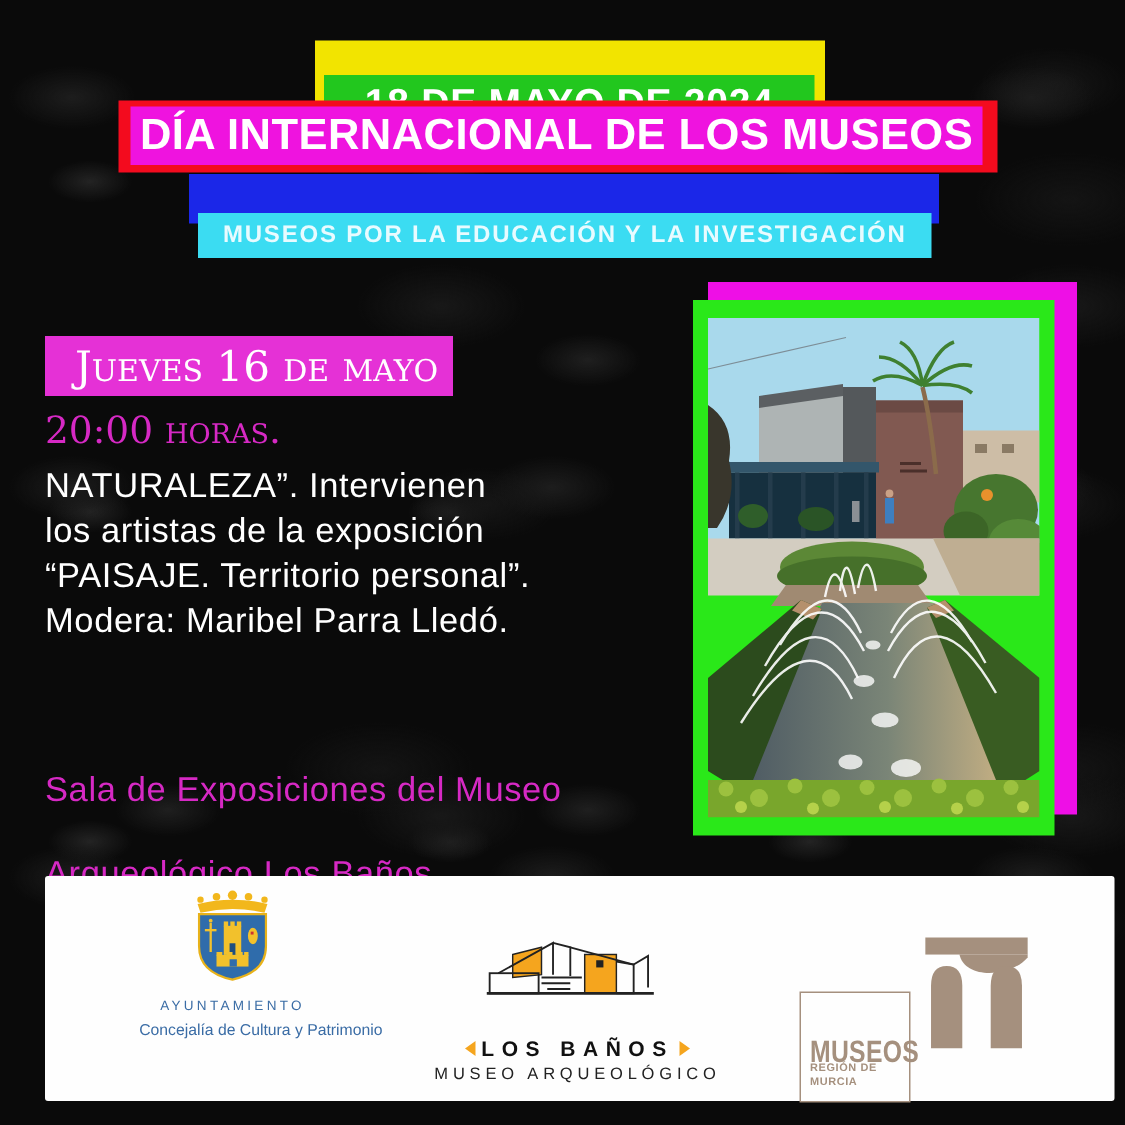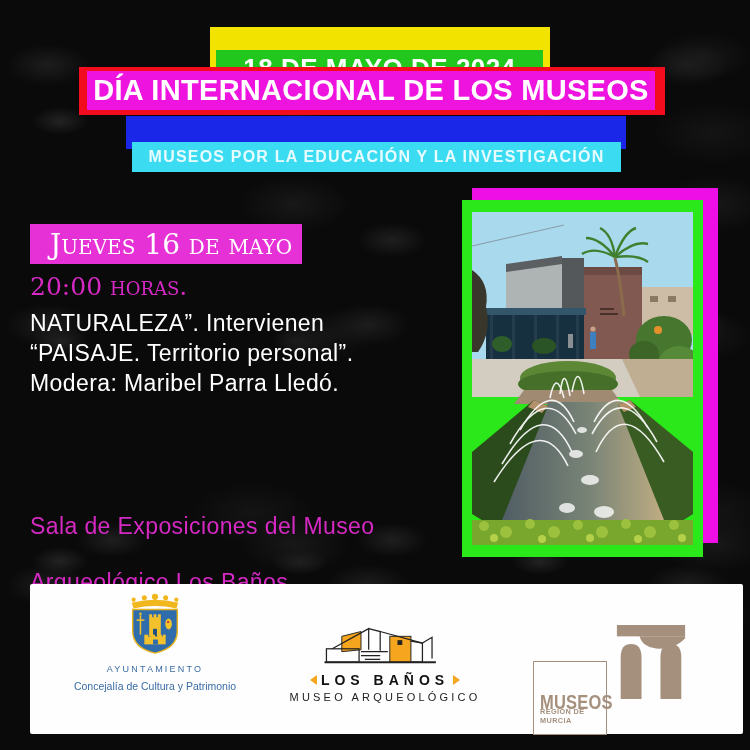--- a/index.html
+++ b/index.html
@@ -40,23 +40,23 @@
   .photo-shadow{left:472px;top:188px;width:246px;height:355px;background:#ee0fe6;}
   .photo-frame{left:462px;top:200px;width:241px;height:357px;background:#2ae819;
     display:flex;align-items:center;justify-content:center;}
   .photo-frame svg{display:block;}
   
   .footer{left:30px;top:584px;width:693px;height:150px;background:#fefefe;border-radius:2px;padding-left:20px;}
   .logo-alhama{position:absolute;left:25px;top:8px;width:200px;text-align:center;color:#3a6ca5;}
   .alhama-org{font-size:9px;letter-spacing:2.2px;margin-top:4px;}
   .alhama-name{font-size:16px;margin-top:2px;}
   .alhama-name .de{font-size:10px;}
-  .alhama-dept{font-size:10.5px;margin-top:6px;}
+  .alhama-dept{font-size:10.5px;margin-top:6px;text-align:right;}
   .logo-banos{position:absolute;left:255px;top:36px;width:200px;text-align:center;color:#111;}
-  .banos-name-row{display:flex;align-items:center;justify-content:center;gap:4px;margin-top:0;}
+  .banos-name-row{display:flex;align-items:center;justify-content:center;gap:4px;margin-top:18px;}
   .banos-name{font-weight:bold;font-size:14px;letter-spacing:5px;}
   .tri{width:0;height:0;border-top:5px solid transparent;border-bottom:5px solid transparent;}
   .tri-left{border-right:7px solid #f5a51e;}
   .tri-right{border-left:7px solid #f5a51e;}
   .banos-type{font-size:11px;letter-spacing:3.2px;color:#222;margin-top:3px;}
   .logo-museos{position:absolute;left:503px;top:38px;display:flex;align-items:flex-start;}
   .museos-box{width:74px;height:74px;border:1.5px solid #a5907e;box-sizing:border-box;position:relative;margin-top:39px;}
   .museos-name{position:absolute;left:6px;bottom:20px;color:#a5907e;font-weight:bold;font-size:16.5px;letter-spacing:.2px;transform:scaleY(1.25);transform-origin:left bottom;}
   .museos-region{position:absolute;left:6px;bottom:9px;color:#a5907e;font-size:7.3px;letter-spacing:.4px;font-weight:bold;}
   .museos-m{margin-left:8px;}
@@ -79,20 +79,21 @@
     <span>MUSEOS POR LA EDUCACIÓN Y LA INVESTIGACIÓN</span>
   </div>
 
   <div class="abs day-block">
     <span>Jueves 16 de mayo</span>
   </div>
   <div class="abs time-text">20:00 horas.</div>
 
   <div class="abs desc">
     <p class="ln">NATURALEZA”. Intervienen</p>
+    <p class="ln">los artistas de la exposición</p>
     <p class="ln">“PAISAJE. Territorio personal”.</p>
     <p class="ln">Modera: Maribel Parra Lledó.</p>
   </div>
 
   <div class="abs location">
     <p class="ln">Sala de Exposiciones del Museo</p>
     <p class="ln">Arqueológico Los Baños.</p>
   </div>
 
   <div class="abs photo-shadow"></div>

